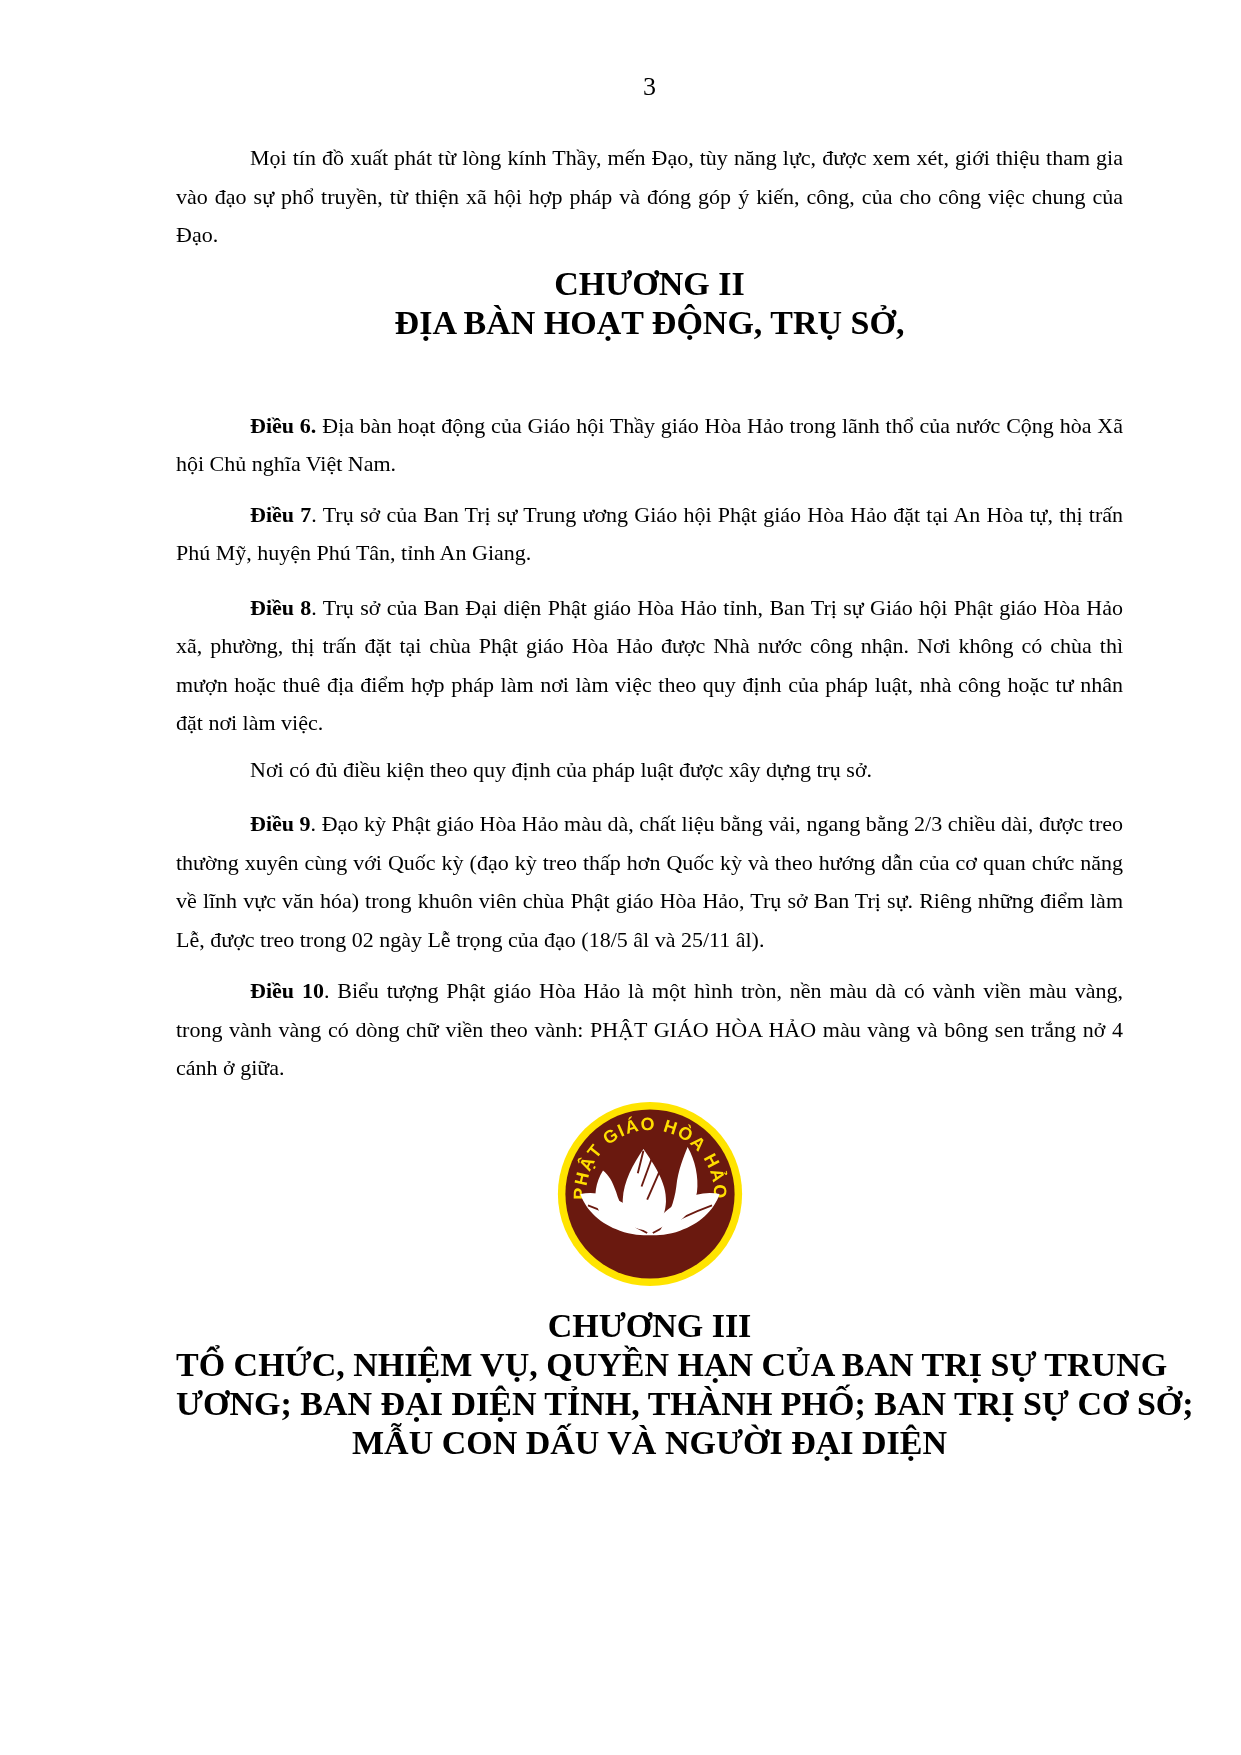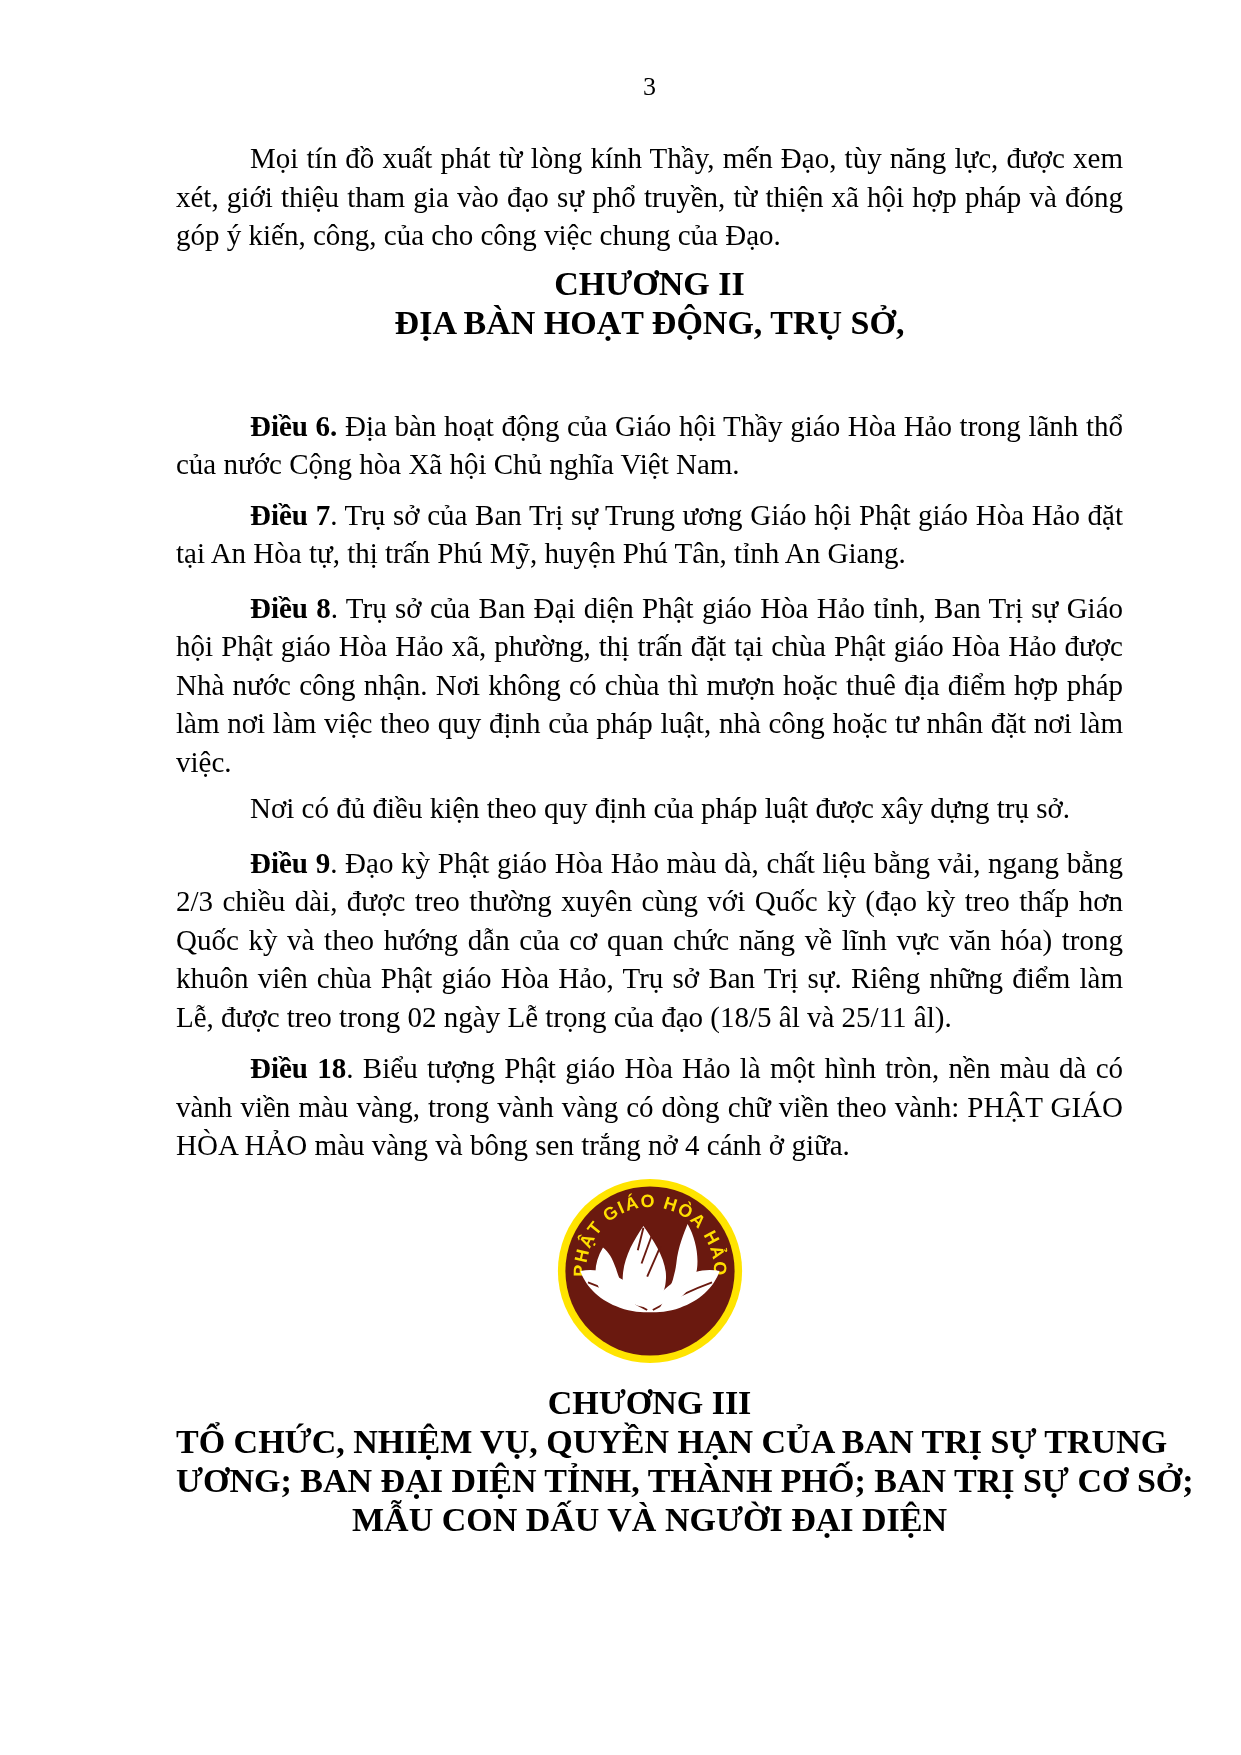--- a/index.html
+++ b/index.html
@@ -12,21 +12,21 @@
     overflow:hidden;
   }
   .content { margin-left:176px; width:947px; }
   .page-number {
     margin-top:72px;
     font-size:26px; line-height:30px;
     text-align:center;
   }
   .par {
     margin:0;
-    font-size:29px; line-height:38.5px;
+    font-size:22px; line-height:38.5px;
     text-align:justify;
     text-indent:74px;
   }
   .par b { font-weight:bold; }
   .chapter {
     font-weight:bold;
     font-size:34px; line-height:39px;
     text-align:center;
     white-space:nowrap;
   }
@@ -64,21 +64,21 @@
     <p class="par art-0"><b>Điều 6.</b><span> Địa bàn hoạt động của Giáo hội Thầy giáo Hòa Hảo trong lãnh thổ của nước Cộng hòa Xã hội Chủ nghĩa Việt Nam.</span></p>
 
     <p class="par art-1"><b>Điều 7</b><span>. Trụ sở của Ban Trị sự Trung ương Giáo hội Phật giáo Hòa Hảo đặt tại An Hòa tự, thị trấn Phú Mỹ, huyện Phú Tân, tỉnh An Giang.</span></p>
 
     <p class="par art-2"><b>Điều 8</b><span>. Trụ sở của Ban Đại diện Phật giáo Hòa Hảo tỉnh, Ban Trị sự Giáo hội Phật giáo Hòa Hảo xã, phường, thị trấn đặt tại chùa Phật giáo Hòa Hảo được Nhà nước công nhận. Nơi không có chùa thì mượn hoặc thuê địa điểm hợp pháp làm nơi làm việc theo quy định của pháp luật, nhà công hoặc tư nhân đặt nơi làm việc.</span></p>
 
     <p class="par art-3"><span>Nơi có đủ điều kiện theo quy định của pháp luật được xây dựng trụ sở.</span></p>
 
     <p class="par art-4"><b>Điều 9</b><span>. Đạo kỳ Phật giáo Hòa Hảo màu dà, chất liệu bằng vải, ngang bằng 2/3 chiều dài, được treo thường xuyên cùng với Quốc kỳ (đạo kỳ treo thấp hơn Quốc kỳ và theo hướng dẫn của cơ quan chức năng về lĩnh vực văn hóa) trong khuôn viên chùa Phật giáo Hòa Hảo, Trụ sở Ban Trị sự. Riêng những điểm làm Lễ, được treo trong 02 ngày Lễ trọng của đạo (18/5 âl và 25/11 âl).</span></p>
 
-    <p class="par art-5"><b>Điều 18</b><span>. Biểu tượng Phật giáo Hòa Hảo là một hình tròn, nền màu dà có vành viền màu vàng, trong vành vàng có dòng chữ viền theo vành: PHẬT GIÁO HÒA HẢO màu vàng và bông sen trắng nở 4 cánh ở giữa.</span></p>
+    <p class="par art-5"><b>Điều 10</b><span>. Biểu tượng Phật giáo Hòa Hảo là một hình tròn, nền màu dà có vành viền màu vàng, trong vành vàng có dòng chữ viền theo vành: PHẬT GIÁO HÒA HẢO màu vàng và bông sen trắng nở 4 cánh ở giữa.</span></p>
 
     <div class="logo-wrap">
       <svg viewBox="0 0 200 200" xmlns="http://www.w3.org/2000/svg">
         <circle cx="100" cy="100" r="98" fill="#FFE400"></circle>
         <circle cx="100" cy="100" r="90" fill="#6A190F"></circle>
 
         <path id="logoArc" d="M 39.4 130.9 A 68 68 0 1 1 160.6 130.9" fill="none"></path>
         <text font-family="Liberation Sans, sans-serif" font-size="19" font-weight="bold" letter-spacing="1.5" text-anchor="middle" fill="#FFDE00">
           <textPath href="#logoArc" startOffset="50%">PHẬT GIÁO HÒA HẢO</textPath>
         </text>

